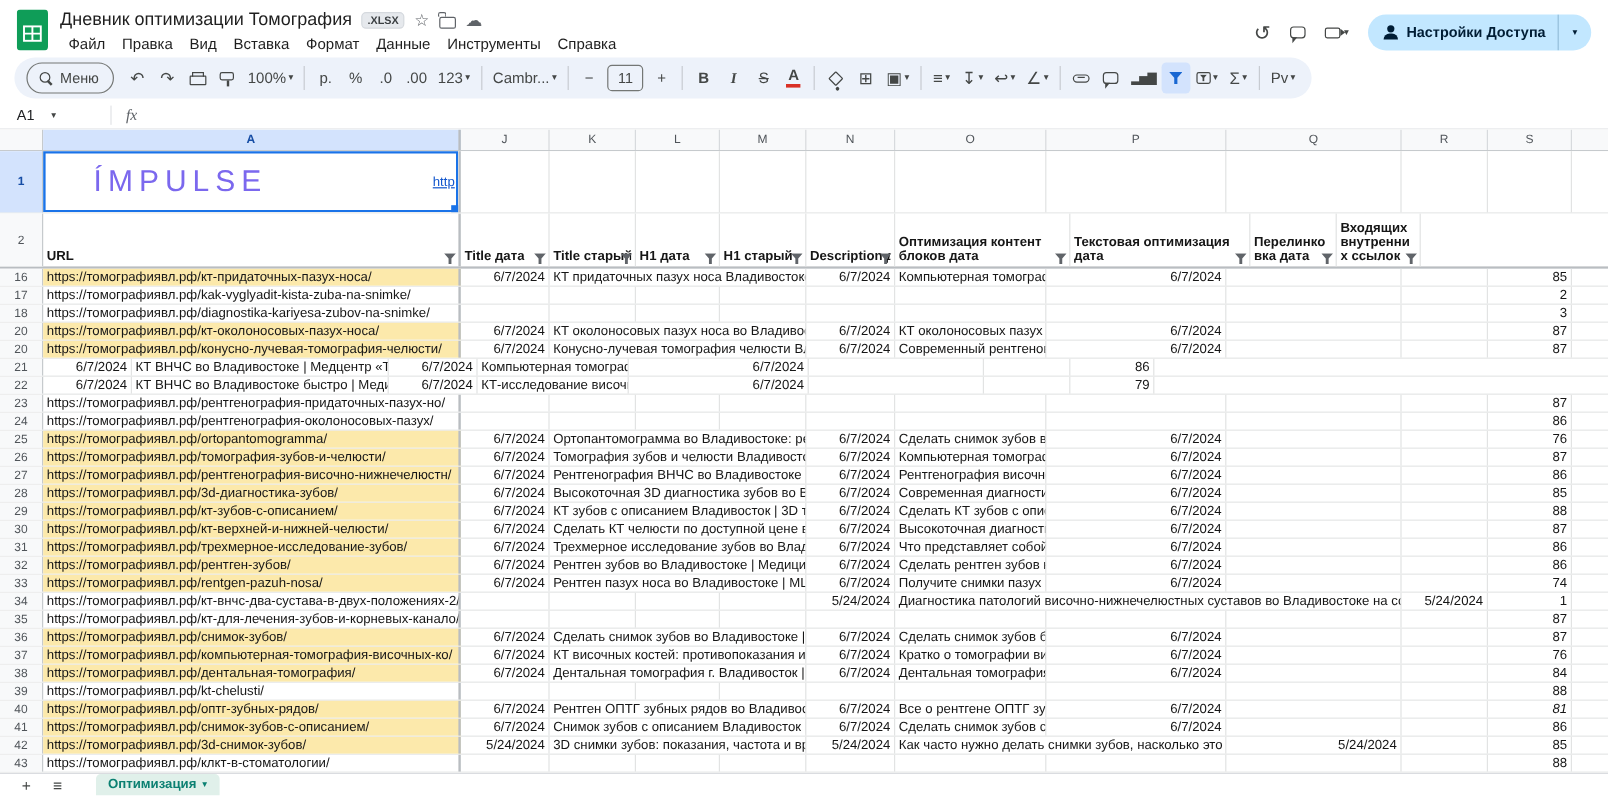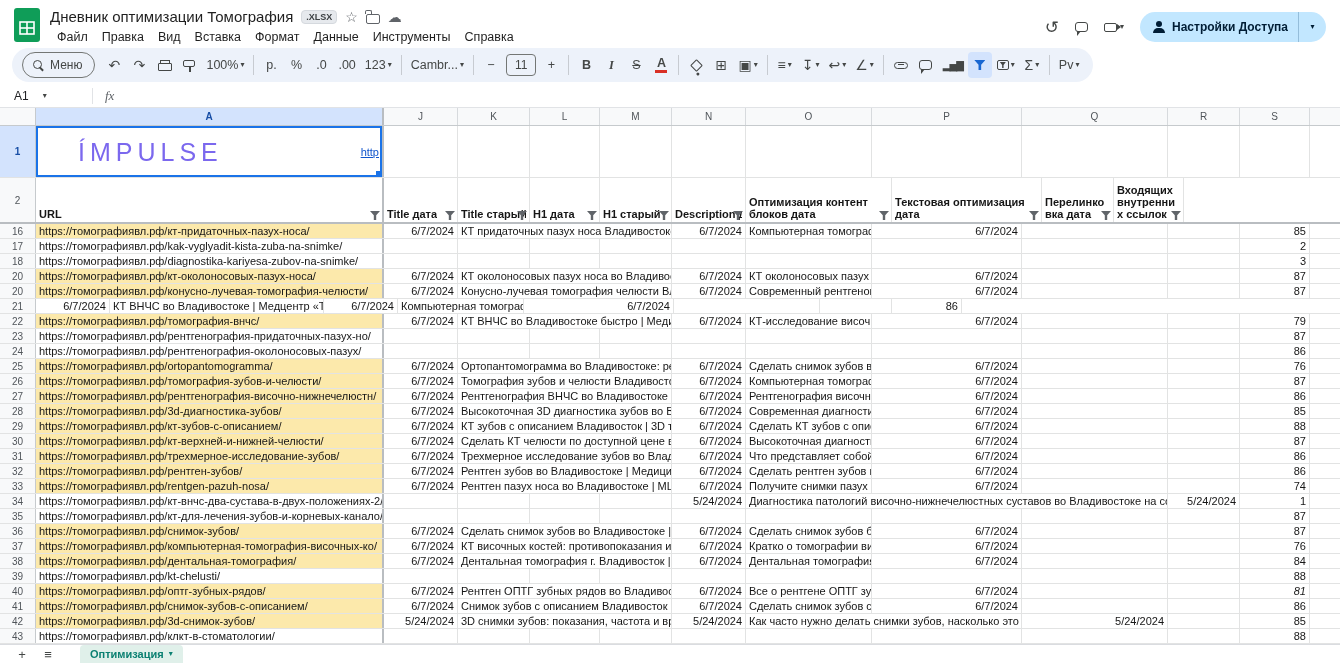--- a/index.html
+++ b/index.html
@@ -433,21 +433,20 @@
           <div class="cell num" style="width: 74px;">6/7/2024</div>
           <div class="cell txt" style="width: 126px;">Компьютерная томография ВНЧС во Владивостоке. Ч</div>
           <div class="cell num" style="width: 150px;">6/7/2024</div>
           <div class="cell num" style="width: 146px;"></div>
           <div class="cell num" style="width: 72px;"></div>
           <div class="cell num" style="width: 70px;">86</div>
           <div class="cell trail"></div>
         </div>
         <div class="row data-row">
           <div class="rowhdr">22</div>
-          <div class="cell acell hl">https://томографиявл.рф/томография-внчс/</div>
           <div class="cell num" style="width: 74px;">6/7/2024</div>
           <div class="cell txt" style="width: 214px;">КТ ВНЧС во Владивостоке быстро | Медицин</div>
           <div class="cell num" style="width: 74px;">6/7/2024</div>
           <div class="cell txt" style="width: 126px;">КТ-исследование височно-нижнечелюстного сустава</div>
           <div class="cell num" style="width: 150px;">6/7/2024</div>
           <div class="cell num" style="width: 146px;"></div>
           <div class="cell num" style="width: 72px;"></div>
           <div class="cell num" style="width: 70px;">79</div>
           <div class="cell trail"></div>
         </div>

